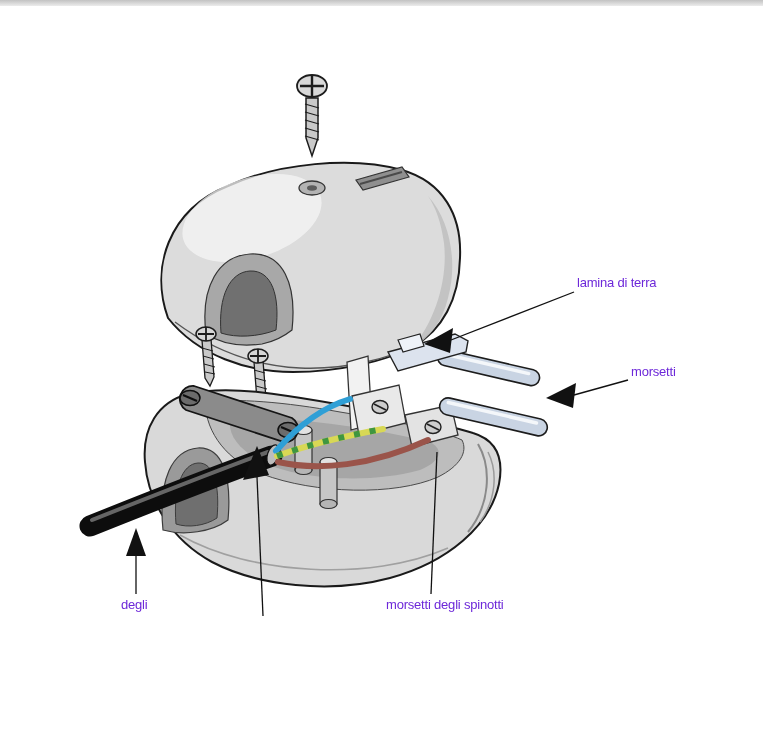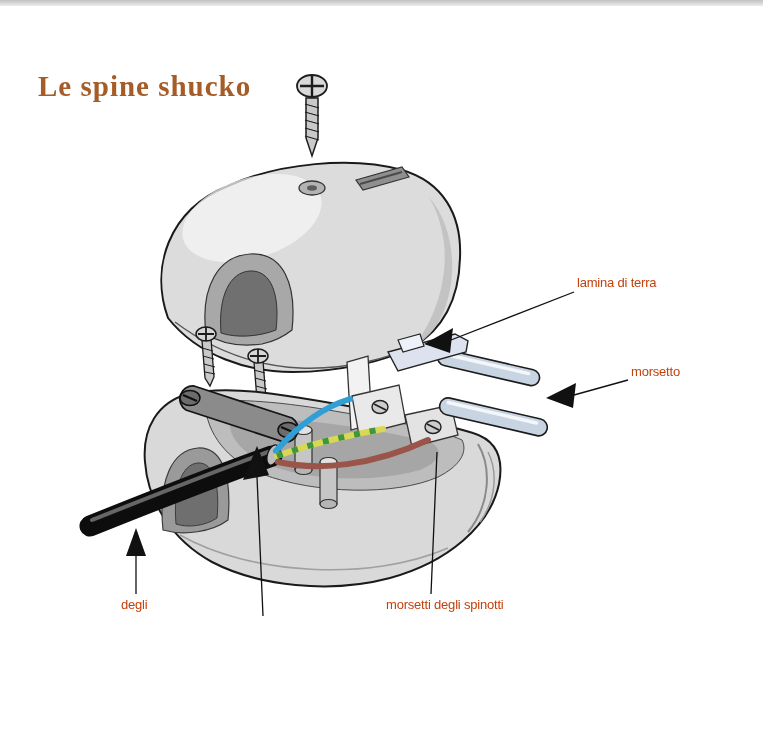--- a/index.html
+++ b/index.html
@@ -32,21 +32,21 @@
     font-family: "Liberation Serif", serif;
     font-weight: bold;
     font-size: 29px;
     letter-spacing: 1px;
     color: #a65c26;
   }
   .lbl {
     position: absolute;
     font-size: 13px;
     letter-spacing: -0.2px;
-    color: #c2410c;
+    color: #6d28d9;
     line-height: 1.25;
   }
   .lbl-lamina   { left: 577px; top: 275px; }
   .lbl-spinotti { left: 631px; top: 364px; }
   .lbl-cavo     { left: 121px; top: 597px; }
   .lbl-morsetto { left: 210px; top: 618px; width: 110px; text-align: center; white-space: pre-line; }
   .lbl-morsetti { left: 386px; top: 597px; }
 </style>
 </head>
 <body>
@@ -175,19 +175,18 @@
       <path d="M431 594 L437 452"></path>
     </g>
     <g fill="#111111">
       <polygon points="424,344 453,328 450,353"></polygon>
       <polygon points="546,398 576,383 573,408"></polygon>
       <polygon points="136,528 126,556 146,556"></polygon>
       <polygon points="257,446 243,480 269,475"></polygon>
     </g>
   </svg>
 
-  <div class="page-title">Le spine shucko</div>
 
   <div class="lbl lbl-lamina">lamina di terra</div>
-  <div class="lbl lbl-spinotti">morsetto</div>
+  <div class="lbl lbl-spinotti">morsetti</div>
   <div class="lbl lbl-cavo">degli</div>
   <div class="lbl lbl-morsetti">morsetti degli spinotti</div>
 </div>
 
 </body></html>

